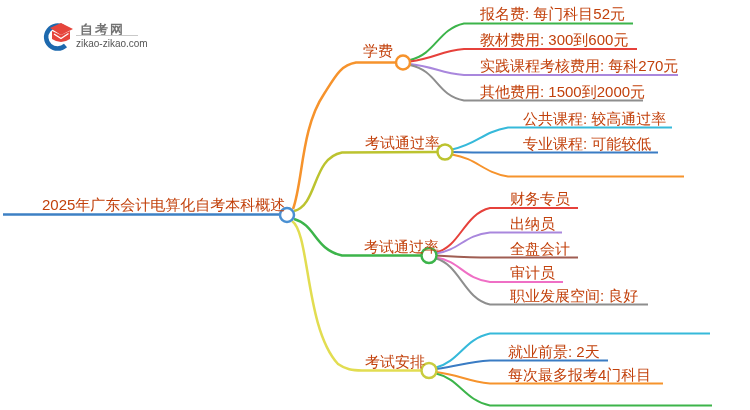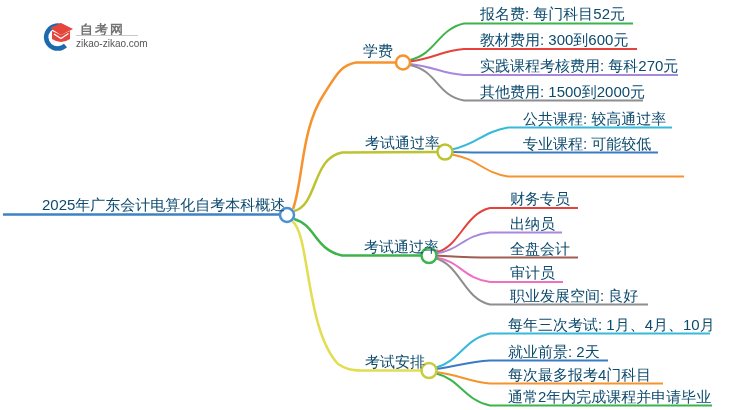--- a/index.html
+++ b/index.html
@@ -4,21 +4,21 @@
 <style>
   html,body { margin:0; padding:0; background:#ffffff; }
   .stage {
     position:relative; width:750px; height:410px; overflow:hidden;
     background:#ffffff;
     font-family:"Liberation Sans","DejaVu Sans",sans-serif;
   }
   .map-svg { position:absolute; left:0; top:0; }
   .lbl {
     position:absolute; white-space:nowrap;
-    font-size:15px; line-height:17px; color:#0c4a6e;
+    font-size:15px; line-height:17px; color:#c2410c;
   }
   .logo-title {
     position:absolute; left:80px; top:21px;
     font-size:13px; font-weight:bold; color:#737373; letter-spacing:2px;
   }
   .logo-divider {
     position:absolute; left:76px; top:35px; width:62px; height:1px; background:#c9c9c9;
   }
   .logo-domain {
     position:absolute; left:76px; top:38px; font-size:10px; color:#555555;
@@ -92,18 +92,16 @@
 
   <div class="lbl" style="left:523px;top:135px">专业课程: 可能较低</div>
   <div class="lbl" style="left:523px;top:110px">公共课程: 较高通过率</div>
 
   <div class="lbl" style="left:510px;top:190px">财务专员</div>
   <div class="lbl" style="left:510px;top:215px">出纳员</div>
   <div class="lbl" style="left:510px;top:240px">全盘会计</div>
   <div class="lbl" style="left:510px;top:264px">审计员</div>
   <div class="lbl" style="left:510px;top:287px">职业发展空间: 良好</div>
 
-  <div class="lbl" style="left:508px;top:316px">每年三次考试: 1月、4月、10月</div>
   <div class="lbl" style="left:508px;top:343px">就业前景: 2天</div>
   <div class="lbl" style="left:508px;top:366px">每次最多报考4门科目</div>
-  <div class="lbl" style="left:508px;top:388px">通常2年内完成课程并申请毕业</div>
 
 </div>
 
 </body></html>

